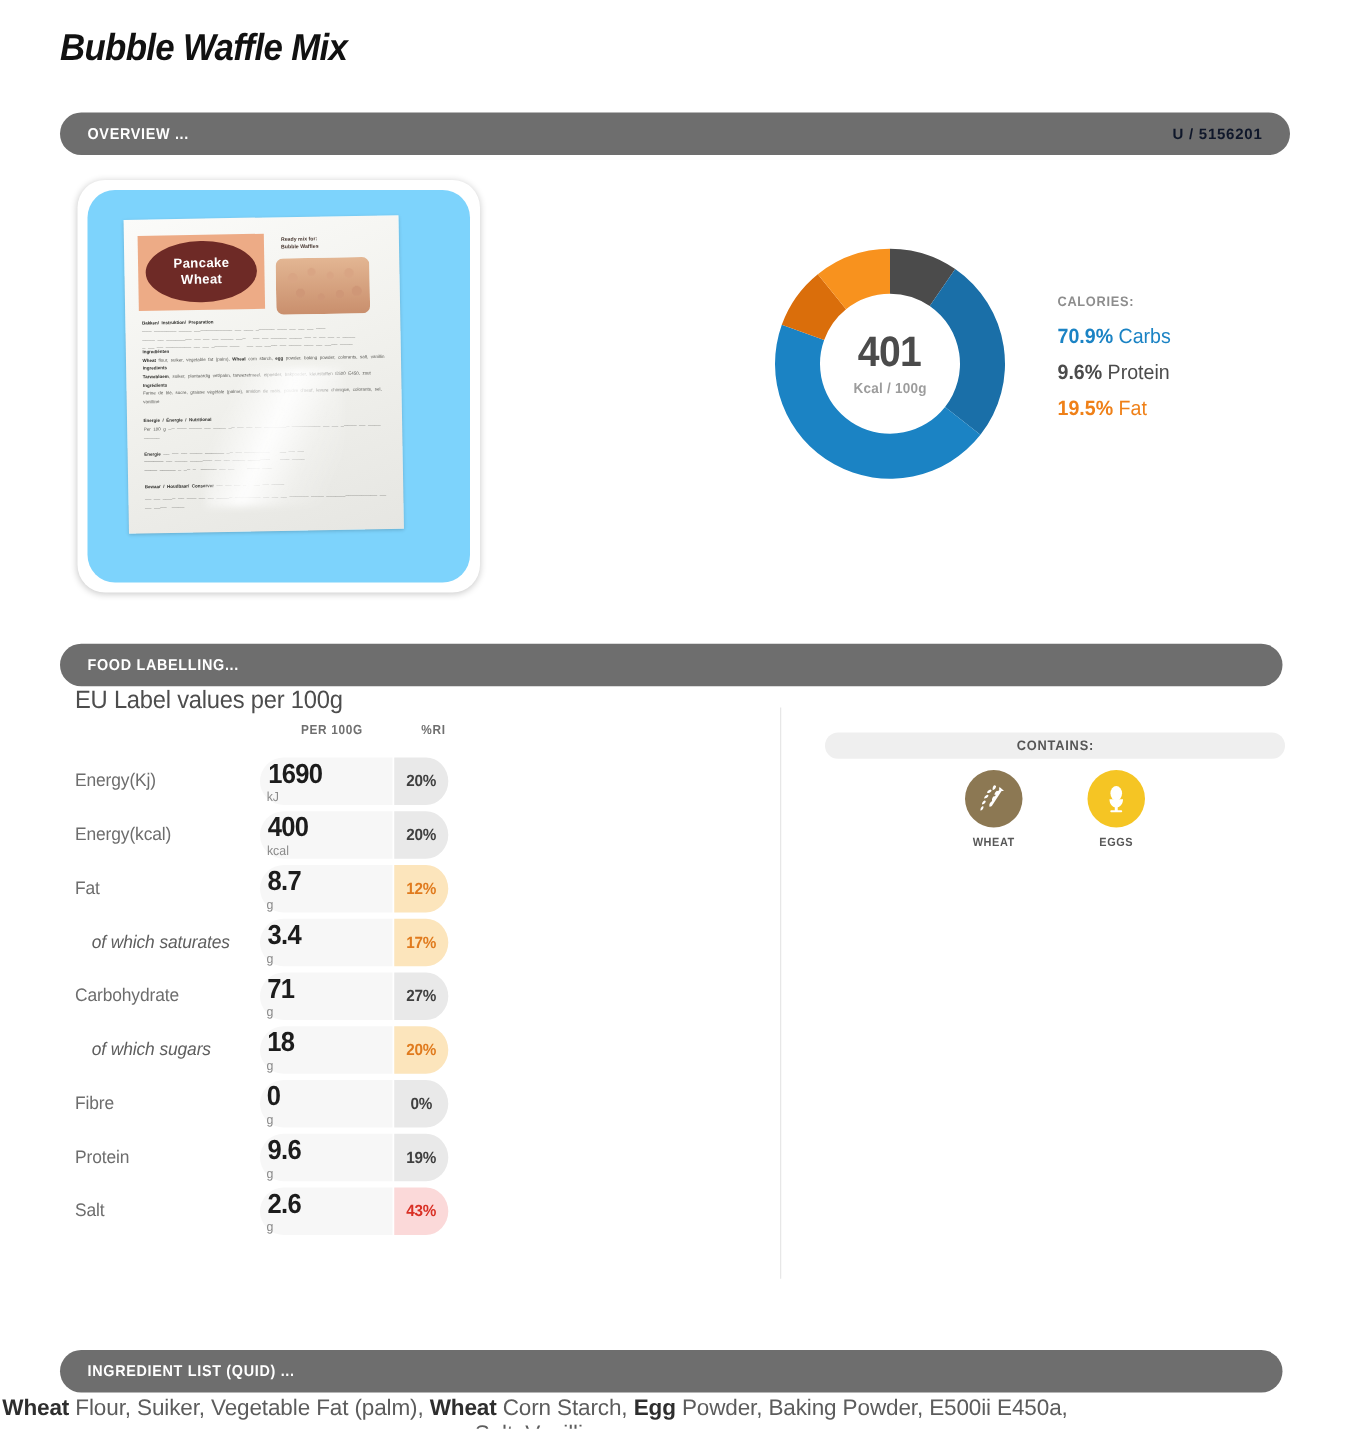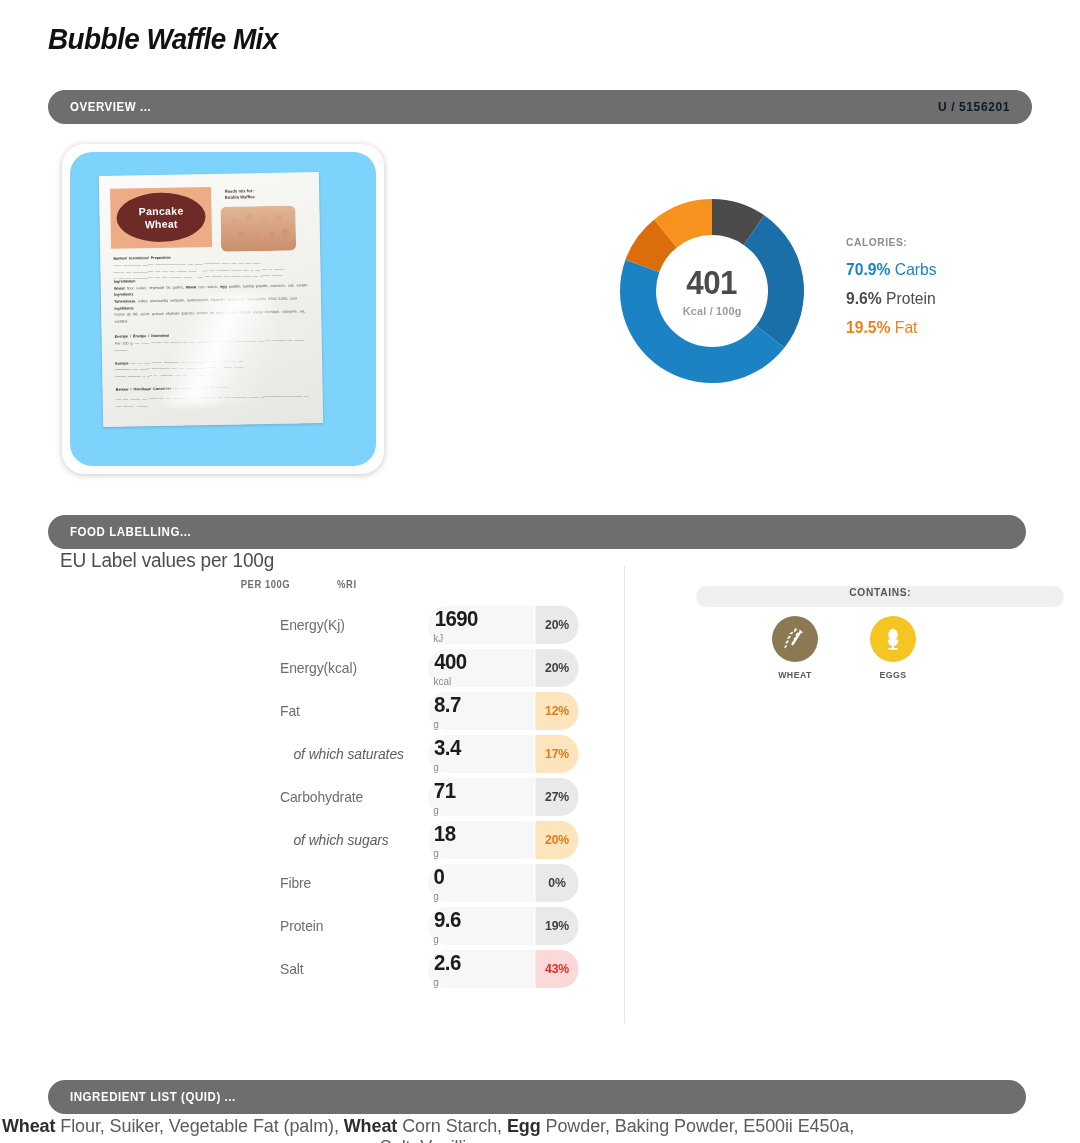--- a/index.html
+++ b/index.html
@@ -257,21 +257,20 @@
     position: absolute;
     left: 60px;
     top: 603px;
     width: 520px;
   }
   .nutri-row {
     position: relative;
     height: 43px;
     display: flex;
     align-items: center;
-    justify-content: flex-end;
   }
   .nr-label {
     width: 148px;
     font-size: 14.5px;
     color: #6d6d6d;
     letter-spacing: -0.1px;
     transform: scaleX(0.96);
     transform-origin: left center;
   }
   .nr-label.sub {
@@ -326,28 +325,28 @@
     left: 624px;
     top: 566px;
     width: 1px;
     height: 457px;
     background: #e7e7e7;
   }
 
   
   .contains-bar {
     position: absolute;
-    left: 696px;
+    left: 660px;
     top: 586px;
     width: 368px;
     height: 21px;
     background: #efefef;
     border-radius: 11px;
     display: flex;
-    align-items: flex-start;
+    align-items: center;
     justify-content: center;
   }
   .contains-bar span {
     font-size: 11px;
     font-weight: bold;
     color: #555555;
     letter-spacing: 0.7px;
     transform: scaleX(0.93);
   }
   .allergens {

